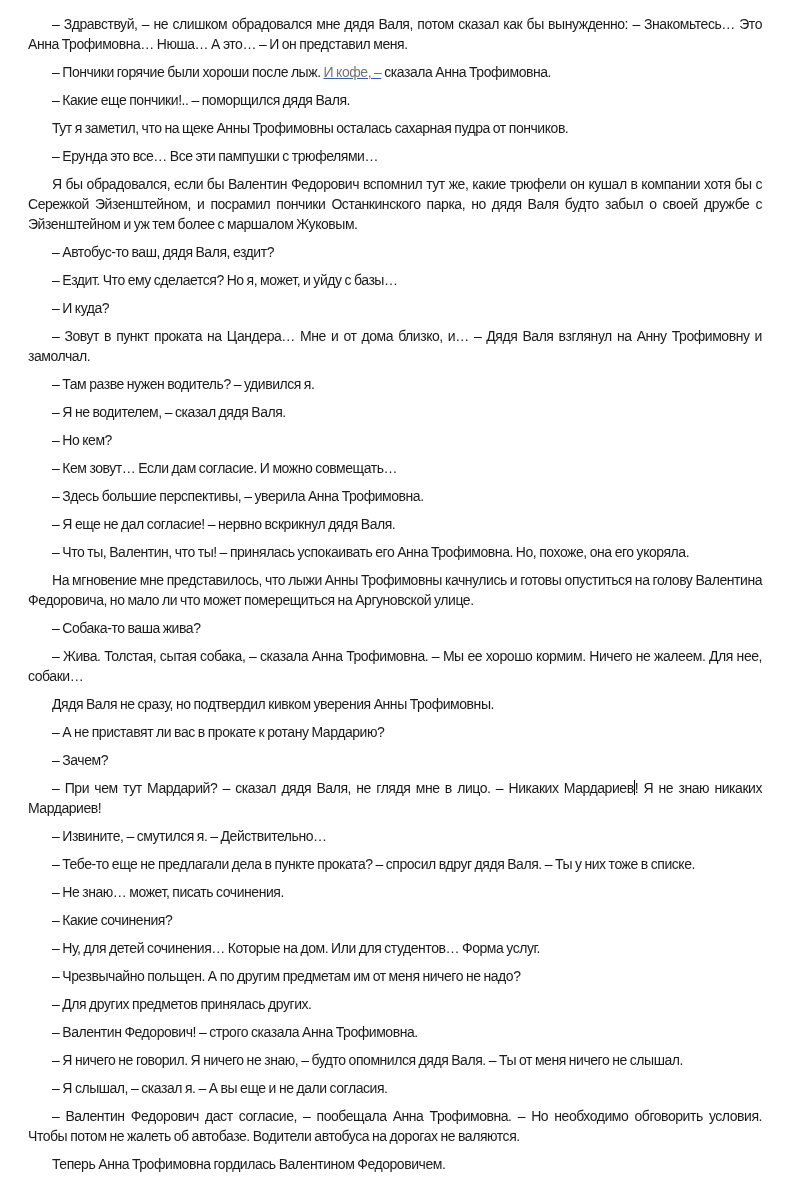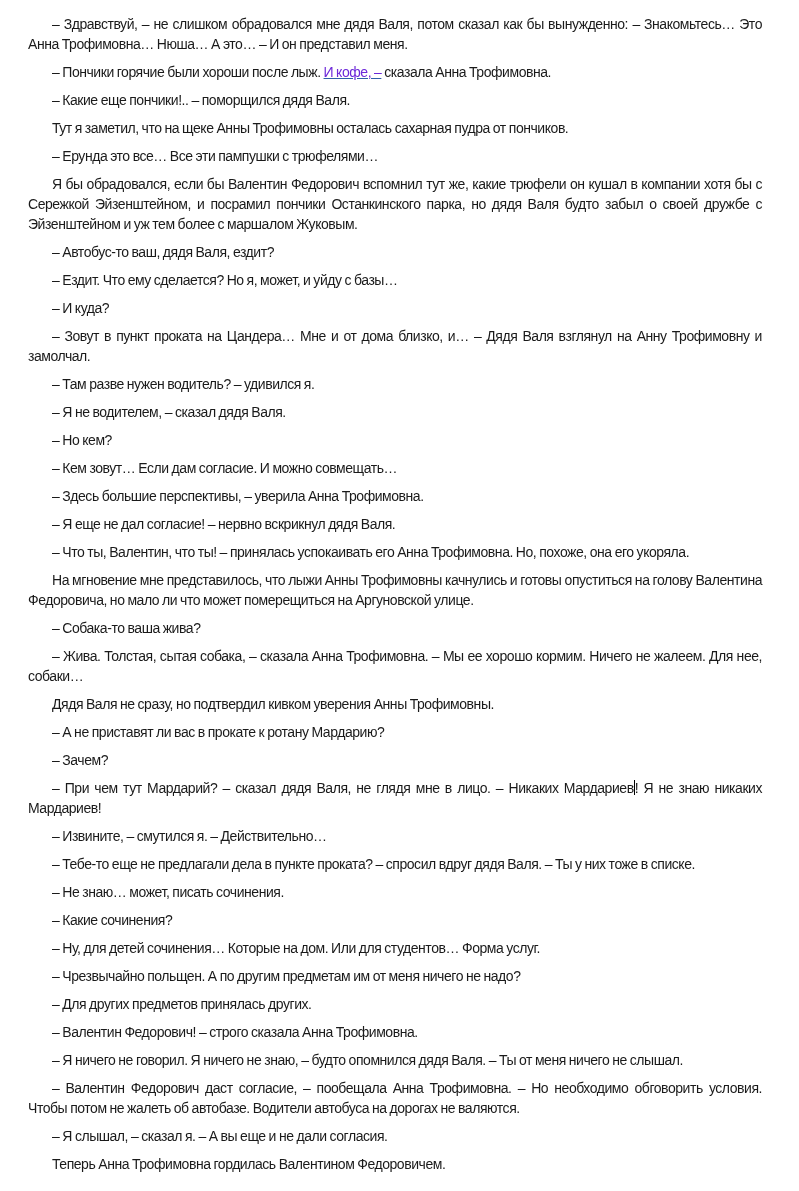--- a/index.html
+++ b/index.html
@@ -13,21 +13,21 @@
     letter-spacing: -0.45px;
     word-spacing: -0.5px;
   }
   .p {
     margin: 0 13px 8px 0;
     line-height: 20px;
     text-indent: 24px;
     text-align: justify;
   }
   .link {
-    color: #6d28d9;
+    color: #737373;
     text-decoration: underline;
     text-decoration-color: #2f5fa8;
     text-decoration-thickness: 1px;
   }
   .cursor {
     display: inline-block;
     width: 1px;
     height: 15px;
     background: #000;
     vertical-align: -2px;
@@ -63,16 +63,16 @@
     <p class="p"><span>– При чем тут Мардарий? – сказал дядя Валя, не глядя мне в лицо. – Никаких Мардариев</span><span class="cursor"></span><span>! Я не знаю никаких Мардариев!</span></p>
     <p class="p">– Извините, – смутился я. – Действительно…</p>
     <p class="p">– Тебе-то еще не предлагали дела в пункте проката? – спросил вдруг дядя Валя. – Ты у них тоже в списке.</p>
     <p class="p">– Не знаю… может, писать сочинения.</p>
     <p class="p">– Какие сочинения?</p>
     <p class="p">– Ну, для детей сочинения… Которые на дом. Или для студентов… Форма услуг.</p>
     <p class="p">– Чрезвычайно польщен. А по другим предметам им от меня ничего не надо?</p>
     <p class="p">– Для других предметов принялась других.</p>
     <p class="p">– Валентин Федорович! – строго сказала Анна Трофимовна.</p>
     <p class="p">– Я ничего не говорил. Я ничего не знаю, – будто опомнился дядя Валя. – Ты от меня ничего не слышал.</p>
+    <p class="p">– Я слышал, – сказал я. – А вы еще и не дали согласия.</p>
     <p class="p">– Валентин Федорович даст согласие, – пообещала Анна Трофимовна. – Но необходимо обговорить условия. Чтобы потом не жалеть об автобазе. Водители автобуса на дорогах не валяются.</p>
-    <p class="p">– Я слышал, – сказал я. – А вы еще и не дали согласия.</p>
     <p class="p">Теперь Анна Трофимовна гордилась Валентином Федоровичем.</p>
   </div>
 
 </body></html>

